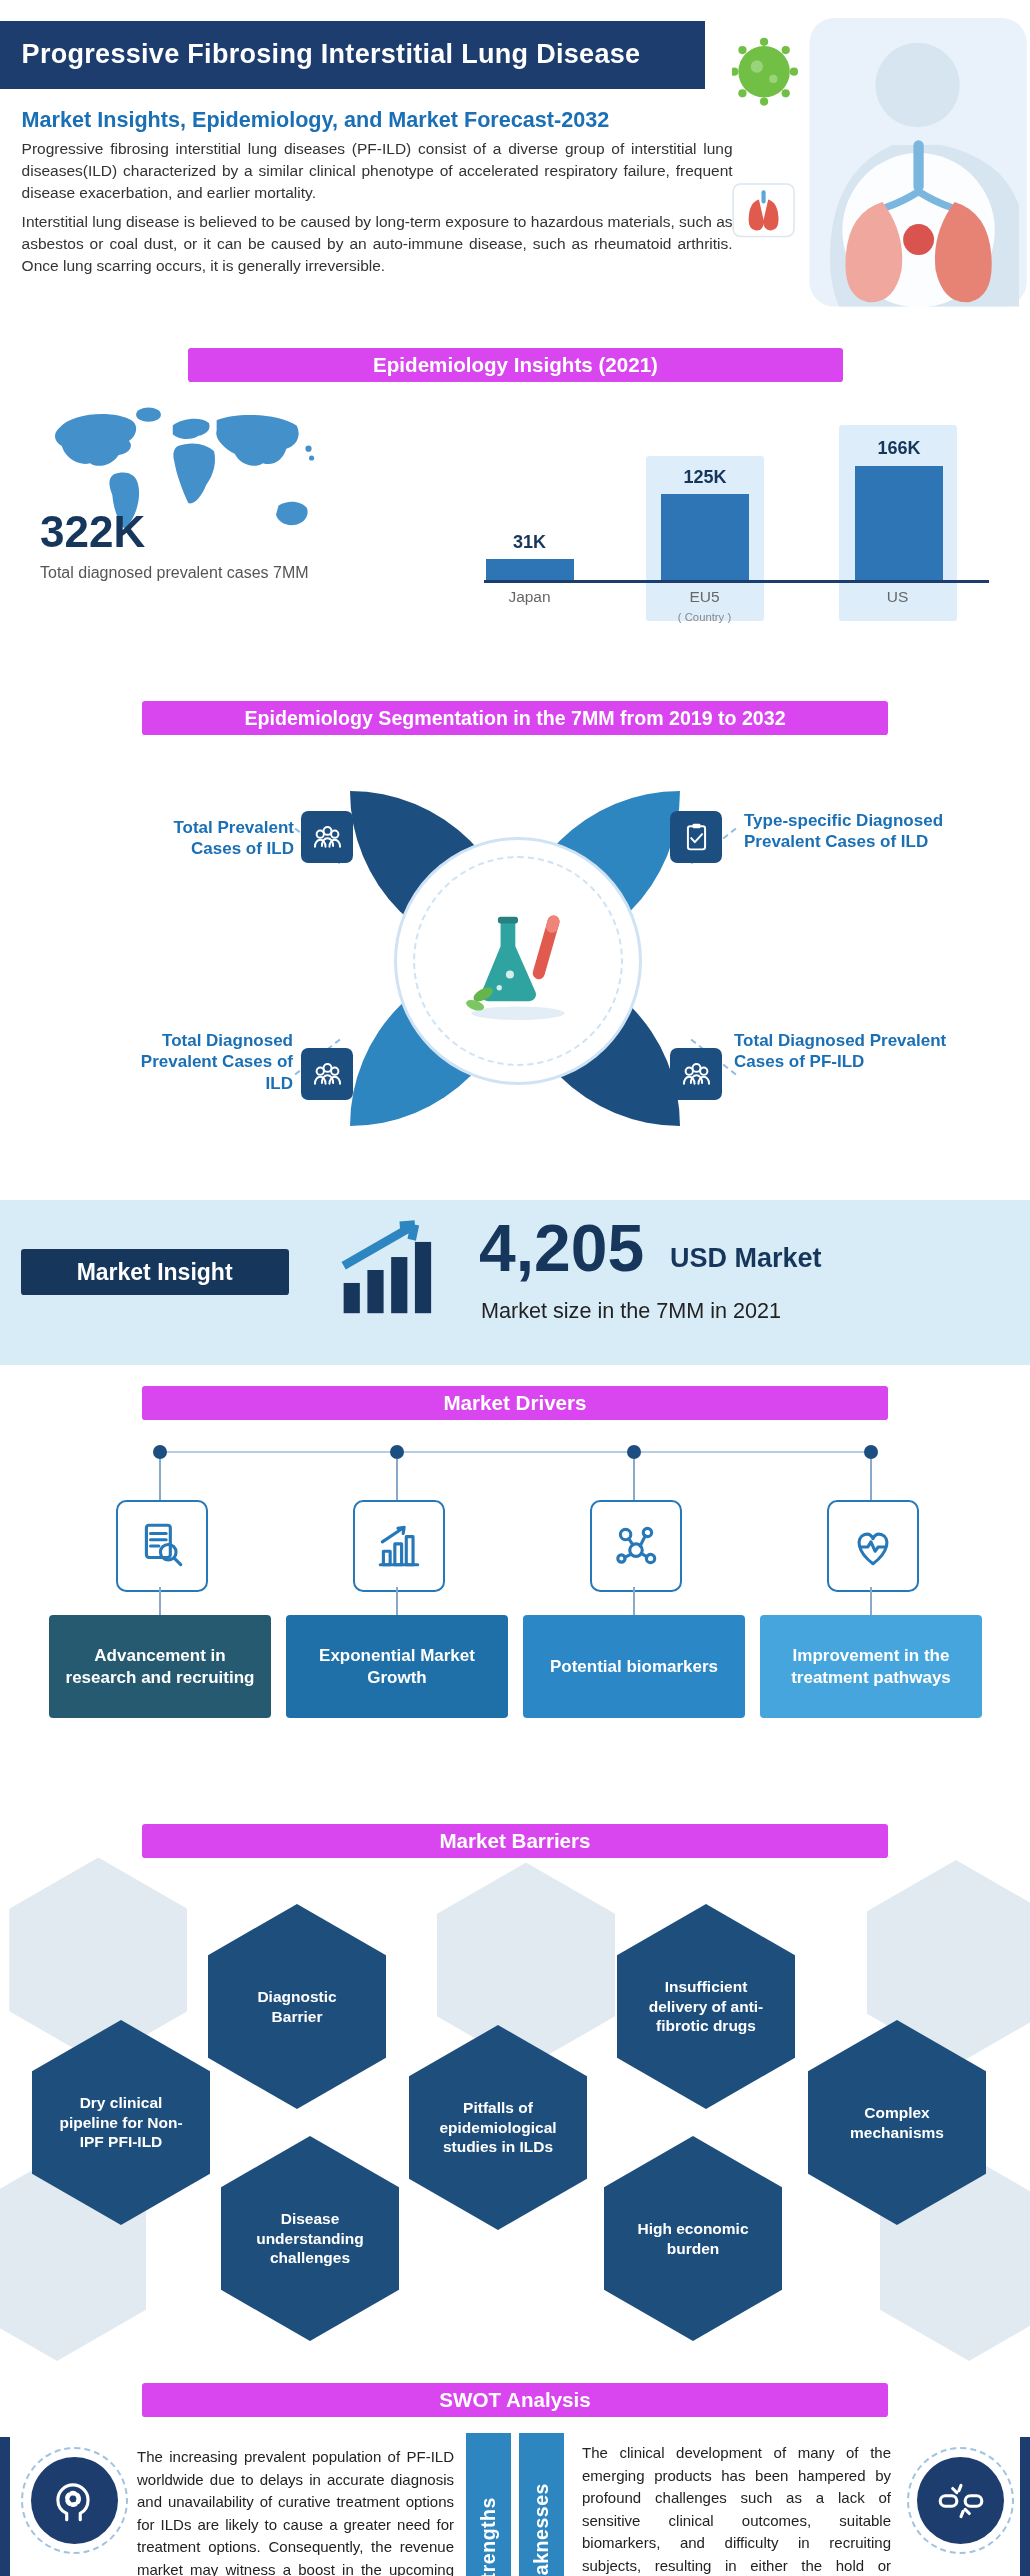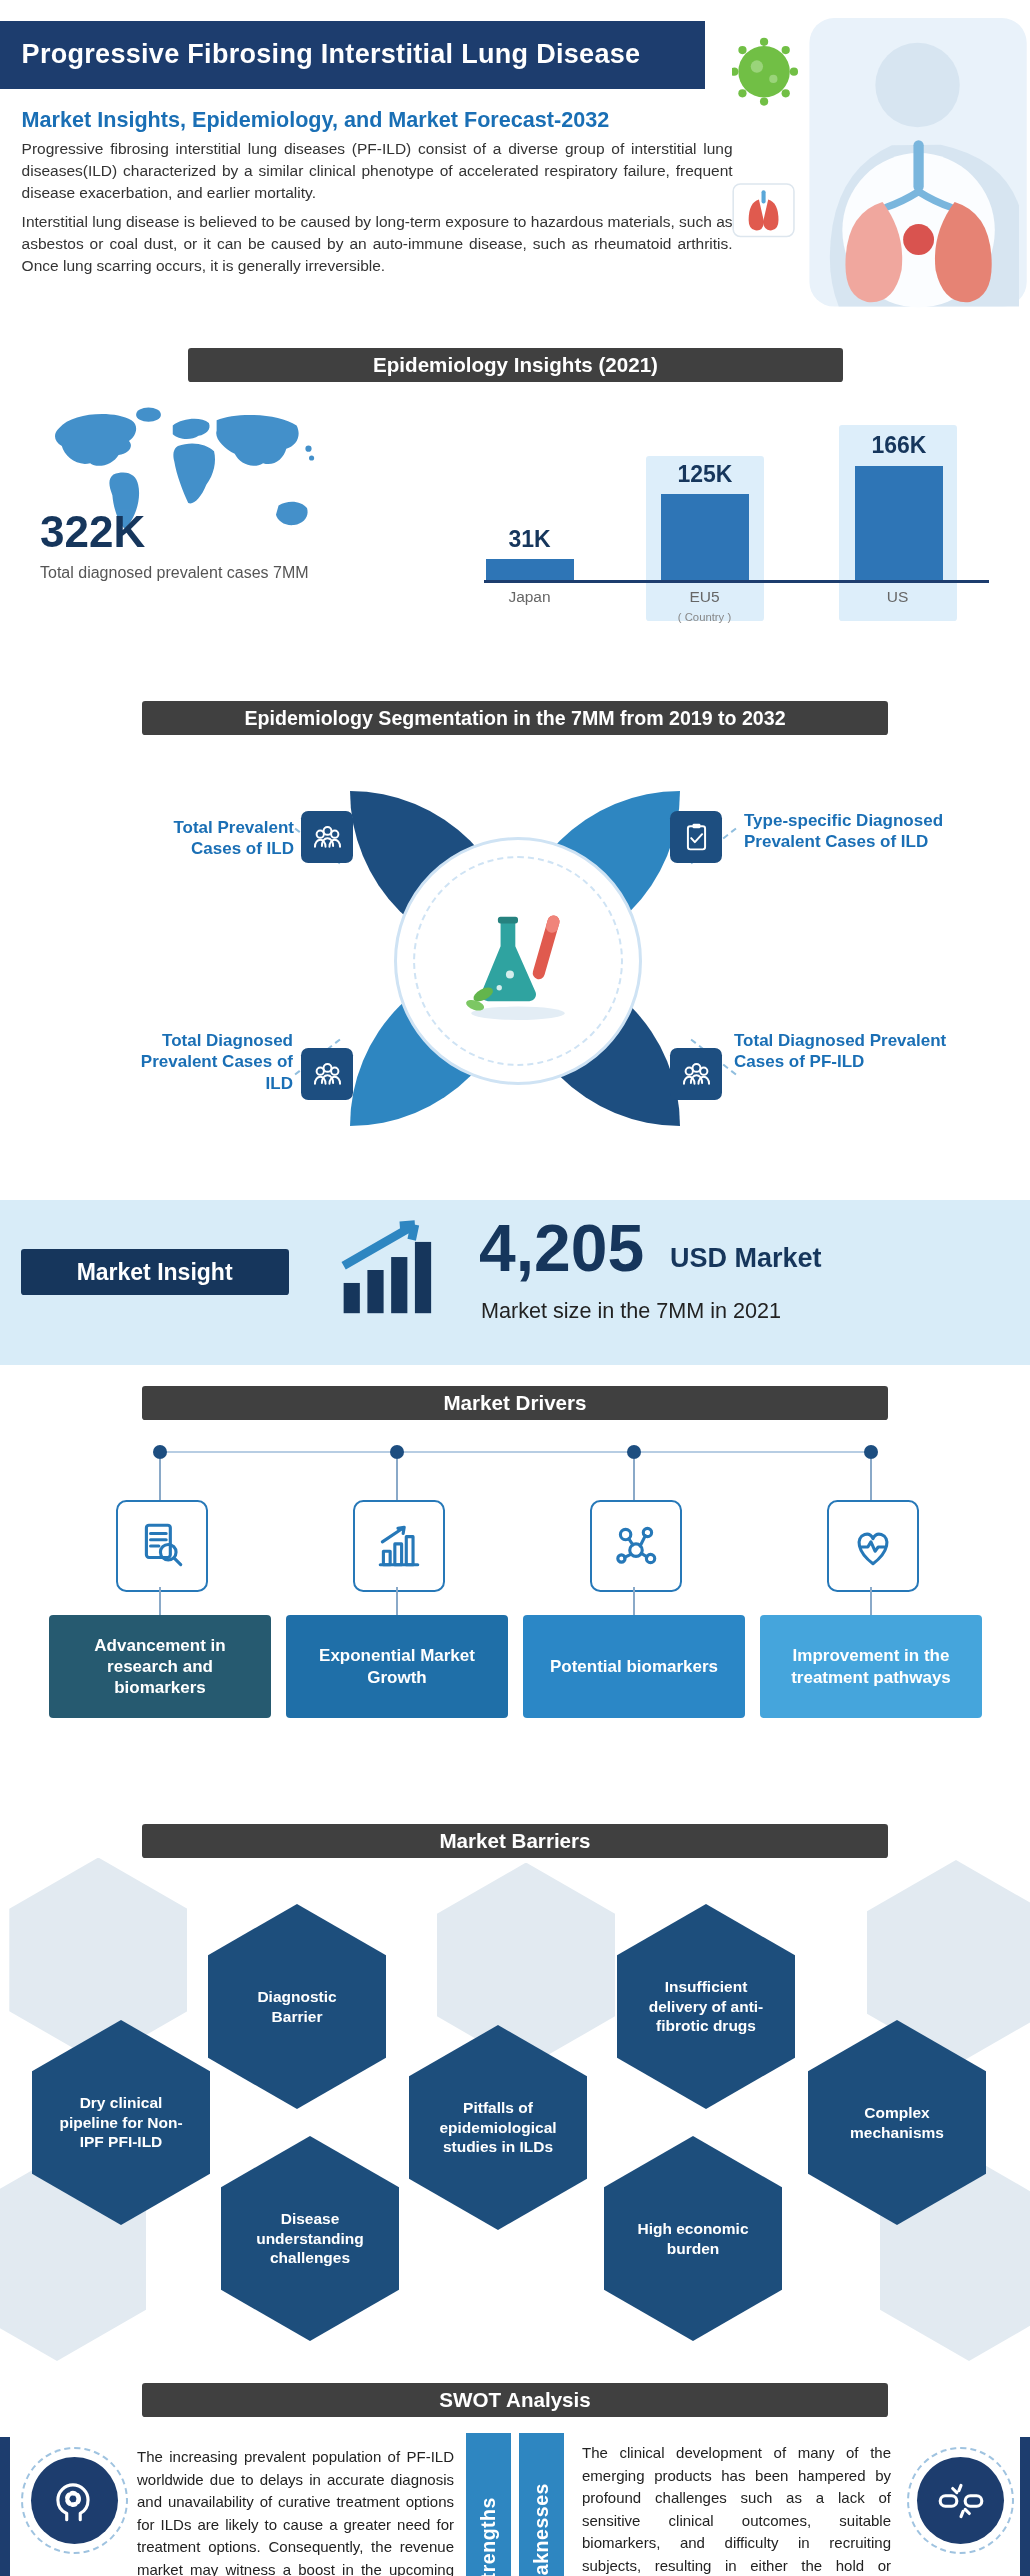--- a/index.html
+++ b/index.html
@@ -1,36 +1,36 @@
 <!DOCTYPE html>
 <html style="font-size:8.2px"><head>
 <meta charset="utf-8">
 <style>
   html,body{margin:0;padding:0;background:#fff}
   .page{position:relative;width:1030px;height:3900px;background:#fff;overflow:hidden;
         font-family:"Liberation Sans","DejaVu Sans",sans-serif;color:#222}
   .abs{position:absolute}
   
-  .banner{position:absolute;background:#404040;color:#fff;font-weight:700;font-size:20.6px;
+  .banner{position:absolute;background:#d946ef;color:#fff;font-weight:700;font-size:20.6px;
           display:flex;align-items:center;justify-content:center;height:34px;border-radius:3.1px;text-align:center}
   .banner.wide{left:142px;width:746px}
   
   .header-bar{position:absolute;left:0;top:20.6px;width:705px;height:68px;background:#1d3d6e;
               display:flex;align-items:center;padding-left:21.6px;box-sizing:border-box}
   .header-bar h1{margin:0;color:#fff;font-size:27px;font-weight:700;letter-spacing:0.3px}
   .subtitle{position:absolute;left:21.6px;top:107px;font-size:21.6px;font-weight:700;color:#1a6fb5}
   .intro{position:absolute;left:21.6px;top:138px;width:711px;font-size:15.5px;line-height:1.42;color:#333;text-align:justify}
   .intro p{margin:0 0 7.2px 0}
   
   .total-value{position:absolute;left:40px;top:507px;font-size:44px;font-weight:700;color:#16365c}
   .total-caption{position:absolute;left:40px;top:564px;font-size:16px;color:#555}
   .chart-area{position:absolute;left:464px;top:428px;width:546px;height:152px}
   .col-panel{position:absolute;background:#ddeefa;border-radius:3.1px}
   .bar{position:absolute;bottom:0;width:88px;background:#2e75b6}
-  .bar-label{position:absolute;width:88px;text-align:center;font-size:23px;font-weight:700;color:#16365c}
+  .bar-label{position:absolute;width:88px;text-align:center;font-size:18px;font-weight:700;color:#16365c}
   .baseline{position:absolute;left:484px;top:580px;width:505px;height:2.6px;background:#1d3d6e}
   .cat-label{position:absolute;top:588px;width:103px;text-align:center;font-size:15.5px;color:#666}
   .cat-sub{position:absolute;top:611px;width:103px;text-align:center;font-size:11.3px;color:#888}
   
   .blade{position:absolute;width:170px;height:170px}
   .blade.dark{background:#1d4e80}.blade.brite{background:#2e86c1}
   .tl{border-radius:0 100% 0 100%}.tr{border-radius:100% 0 100% 0}
   .center-circle{position:absolute;left:394px;top:837px;width:242px;height:242px;border-radius:50%;
                  background:#fff;border:3.1px solid #cfe3f4;display:flex;align-items:center;justify-content:center}
   .center-inner{width:206px;height:206px;border-radius:50%;border:2.1px dashed #cfe3f4;display:flex;align-items:center;justify-content:center}
@@ -362,21 +362,21 @@
     <svg class="ic" width="52" height="52" viewBox="0 0 100 100">
         <use href="#sym-heartpulse"></use>
       </svg>
     </div>
 
   <div class="drv-v2" style="left:159px"></div>
   <div class="drv-v2" style="left:396px"></div>
   <div class="drv-v2" style="left:633px"></div>
   <div class="drv-v2" style="left:870px"></div>
 
-  <div class="drv-box c1" style="left:49px">Advancement in research and biomarkers</div>
+  <div class="drv-box c1" style="left:49px">Advancement in research and recruiting</div>
   <div class="drv-box c2" style="left:286px">Exponential Market Growth</div>
   <div class="drv-box c3" style="left:523px">Potential biomarkers</div>
   <div class="drv-box c4" style="left:760px">Improvement in the treatment pathways</div>
 
   <div class="banner wide" style="top:1824px">Market Barriers</div>
 
   <div class="hex-wrap">
     <div class="hex lite" style="left:9.3px;top:-17.5px"></div>
     <div class="hex lite" style="left:437px;top:-12.4px"></div>
     <div class="hex lite" style="left:867px;top:-15px"></div>

